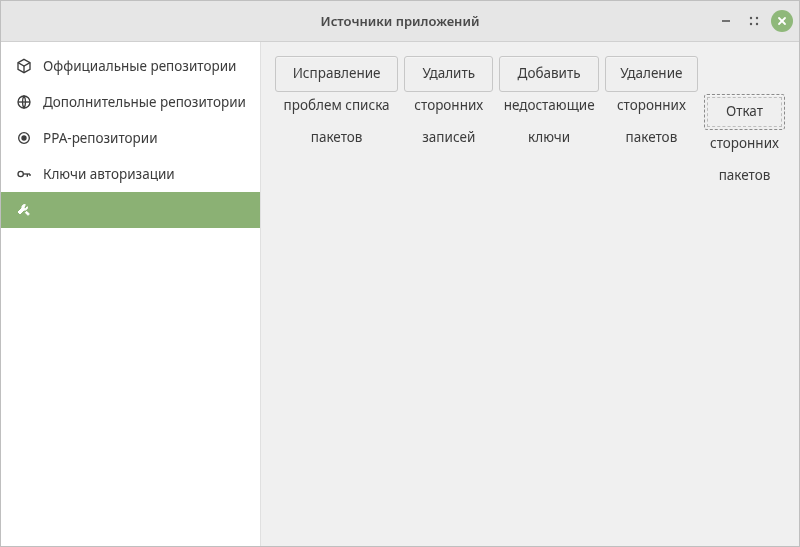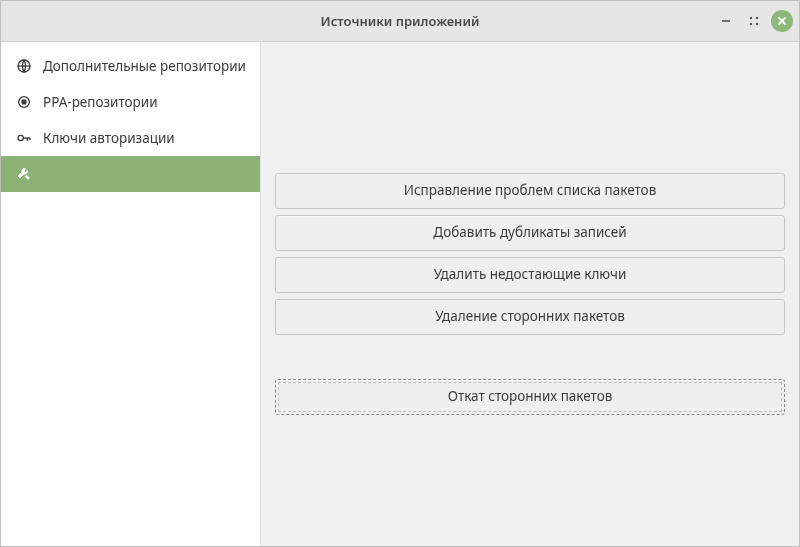--- a/index.html
+++ b/index.html
@@ -106,23 +106,22 @@
     white-space: nowrap;
     font-size: 13.5px;
   }
   
   .content {
     flex: 1 1 auto;
     background: #f0f0f0;
     padding: 14px;
     box-sizing: border-box;
     display: flex;
-    flex-direction: column;
+    flex-direction: row;
     gap: 6px;
-    justify-content: center;
   }
   .action-button {
     height: 34px;
     line-height: 32px;
     text-align: center;
     background: #efefef;
     border: 1px solid #c7c7c7;
     border-radius: 3px;
     color: #3c3c3c;
     font-size: 13.5px;
@@ -169,20 +168,30 @@
           </svg>
         </span>
       </div>
     </div>
   </div>
 
   <div class="body">
 
     <div class="sidebar">
 
+      <div class="sidebar-item">
+        <span class="icon">
+          <svg width="16" height="16" viewBox="0 0 24 24" fill="none" stroke="#3c3c3c" stroke-width="2">
+            <path d="M12 2 L21 7 L21 17 L12 22 L3 17 L3 7 Z"></path>
+            <path d="M3 7 L12 12 L21 7"></path>
+            <path d="M12 12 L12 22"></path>
+          </svg>
+        </span>
+        <span class="label">Оффициальные репозитории</span>
+      </div>
 
       <div class="sidebar-item">
         <span class="icon">
           <svg width="16" height="16" viewBox="0 0 24 24" fill="none" stroke="#3c3c3c" stroke-width="2">
             <circle cx="12" cy="12" r="9"></circle>
             <path d="M3 12 H21"></path>
             <path d="M12 3 C15 7 15 17 12 21 C9 17 9 7 12 3 Z"></path>
           </svg>
         </span>
         <span class="label">Дополнительные репозитории</span>
@@ -216,20 +225,20 @@
             <path d="M14 4 a4 4 0 0 0-5 5 L3 15 l3 3 6-6 a4 4 0 0 0 5-5 l-3 3-2-2 z"></path>
             <path d="M16 14 l4 4 -2 2 -4-4 z"></path>
           </svg>
         </span>
       </div>
 
     </div>
 
     <div class="content">
       <div class="action-button">Исправление проблем списка пакетов</div>
-      <div class="action-button">Добавить дубликаты записей</div>
-      <div class="action-button">Удалить недостающие ключи</div>
+      <div class="action-button">Удалить сторонних записей</div>
+      <div class="action-button">Добавить недостающие ключи</div>
       <div class="action-button">Удаление сторонних пакетов</div>
       <div class="action-button focused">Откат сторонних пакетов</div>
     </div>
 
   </div>
 </div>
 
 </body></html>

